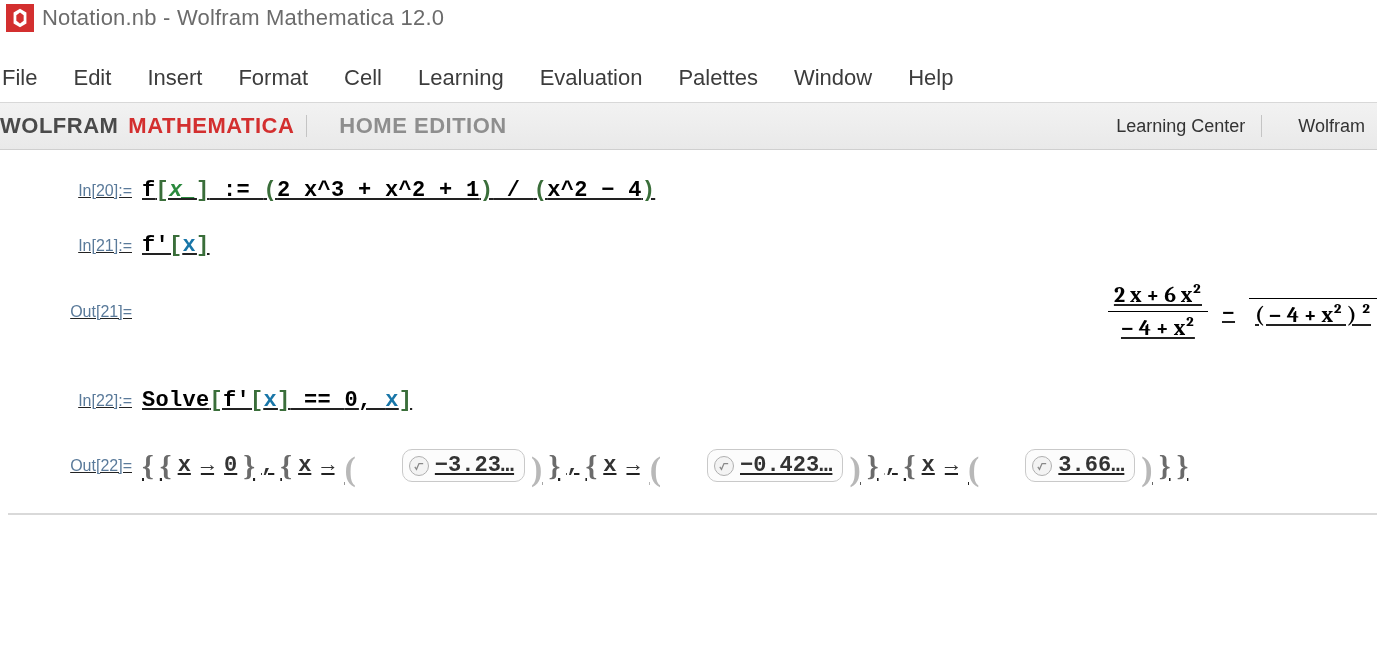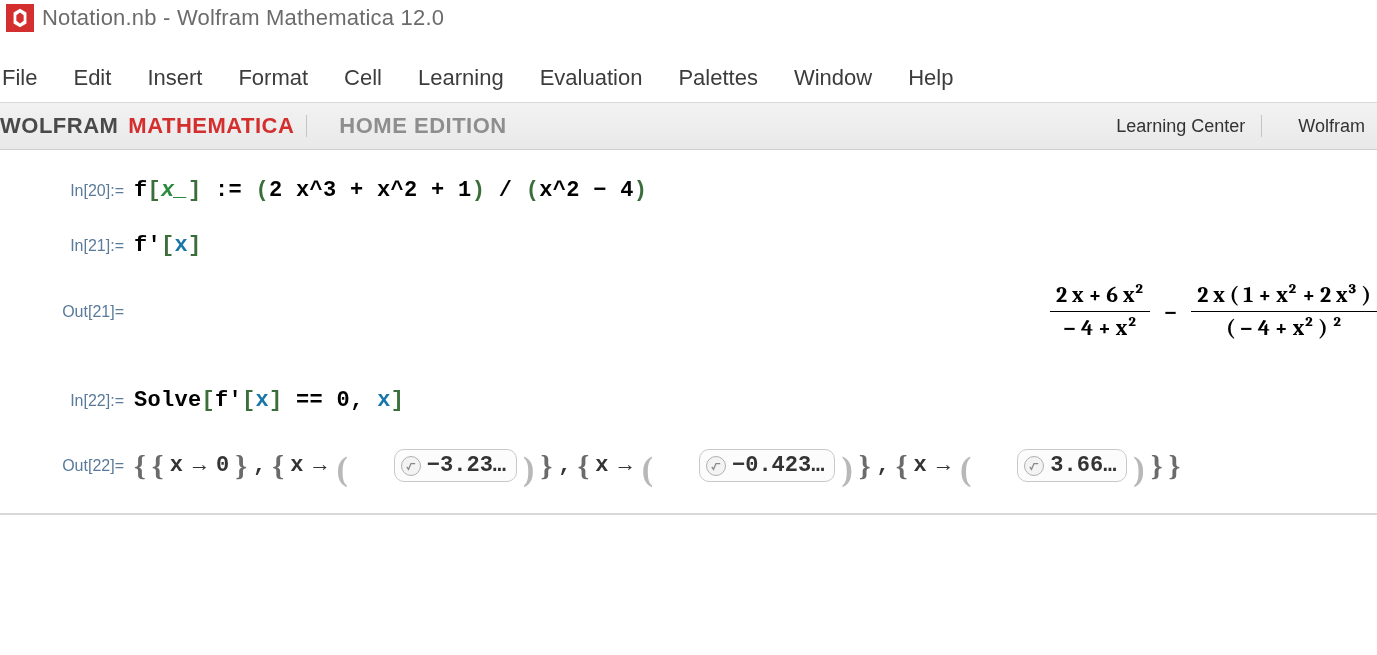--- a/index.html
+++ b/index.html
@@ -98,22 +98,23 @@
   }
   .brand-divider {
     width: 1px;
     height: 22px;
     background: #c4c4c4;
     margin: 0 16px;
   }
 
   
   .notebook {
-    padding: 24px 0 0 0;
+    padding: 24px 0 0 8px;
     position: relative;
+    text-decoration: underline;
   }
   .cell {
     display: flex;
     align-items: baseline;
     padding: 4px 0 4px 50px;
   }
   .cell.output-cell { margin-top: 6px; }
   .cell-label {
     width: 74px;
     text-align: right;
@@ -276,21 +277,20 @@
   <div class="cell output-cell" style="align-items:center;justify-content:space-between;">
     <div class="cell-label">Out[21]=</div>
     <div class="cell-content mathout">
       <span class="frac">
         <span class="num">2 x + 6 x²</span>
         <span class="bar"></span>
         <span class="den">− 4 + x²</span>
       </span>
       <span>−</span>
       <span class="frac">
-        <span class="num">2 x ( 1 + x² + 2 x³ )</span>
         <span class="bar"></span>
         <span class="den">( − 4 + x² ) ²</span>
       </span>
     </div>
   </div>
 
   <div class="gap-lg"></div>
 
   <div class="cell">
     <div class="cell-label">In[22]:=</div>

